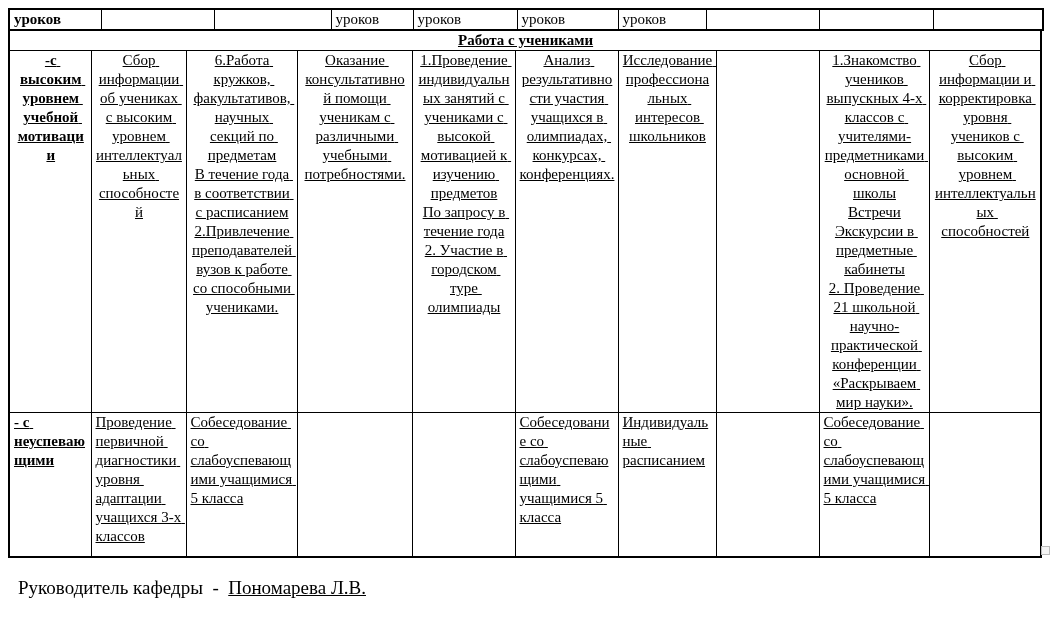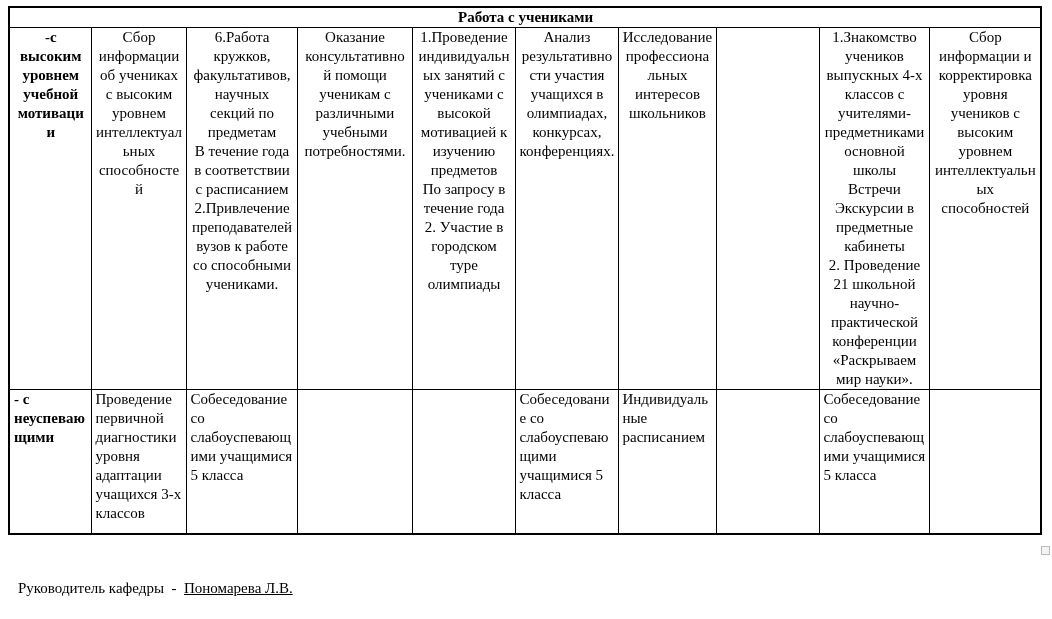--- a/index.html
+++ b/index.html
@@ -23,20 +23,21 @@
     width: 1034px;
   }
   table.doc-table {
     border-collapse: collapse;
     table-layout: fixed;
     width: 1034px;
     border: 2px solid #000000;
   }
   table.doc-table.main {
     margin-top: -2px;
+    text-decoration: underline;
   }
   td {
     border: 1px solid #000000;
     vertical-align: top;
     padding: 0 3px 0 4px;
     font-size: 15px;
     line-height: 19px;
     white-space: pre-wrap;
     overflow-wrap: break-word;
     word-wrap: break-word;
@@ -48,21 +49,21 @@
     text-align: center;
     font-weight: bold;
   }
   tr.body-row-1 td { height: 347px; text-align: center; }
   tr.body-row-2 td { height: 143px; margin-left: 46px; }
   td.bold { font-weight: bold; }
   .signature {
     position: absolute;
     left: 18px;
     top: 578px;
-    font-size: 15px;
+    font-size: 19px;
     line-height: 20px;
     white-space: pre;
   }
   .signature .u {
     text-decoration: underline;
   }
   .resize-handle {
     position: absolute;
     left: 1041px;
     top: 546px;
@@ -72,20 +73,48 @@
     background: #f4f4f4;
   }
 </style>
 </head>
 <body>
 
 <div class="page">
 
   <div class="table-wrap">
 
+    <table class="doc-table frag">
+      <colgroup>
+        <col style="width:92px">
+          <col style="width:113px">
+          <col style="width:117px">
+        <col style="width:82px">
+          <col style="width:104px">
+          <col style="width:101px">
+        <col style="width:88px">
+          <col style="width:113px">
+          <col style="width:114px">
+        <col style="width:110px">
+      </colgroup>
+      <tbody>
+          <tr class="frag-row">
+        <td class="bold">уроков</td>
+        <td></td>
+        <td></td>
+        <td>уроков</td>
+        <td>уроков</td>
+        <td>уроков</td>
+        <td>уроков</td>
+        <td></td>
+        <td></td>
+        <td></td>
+      </tr>
+    </tbody>
+      </table>
 
     <table class="doc-table main">
       <colgroup>
         <col style="width:82px">
           <col style="width:95px">
           <col style="width:111px">
         <col style="width:115px">
           <col style="width:103px">
           <col style="width:103px">
         <col style="width:98px">

